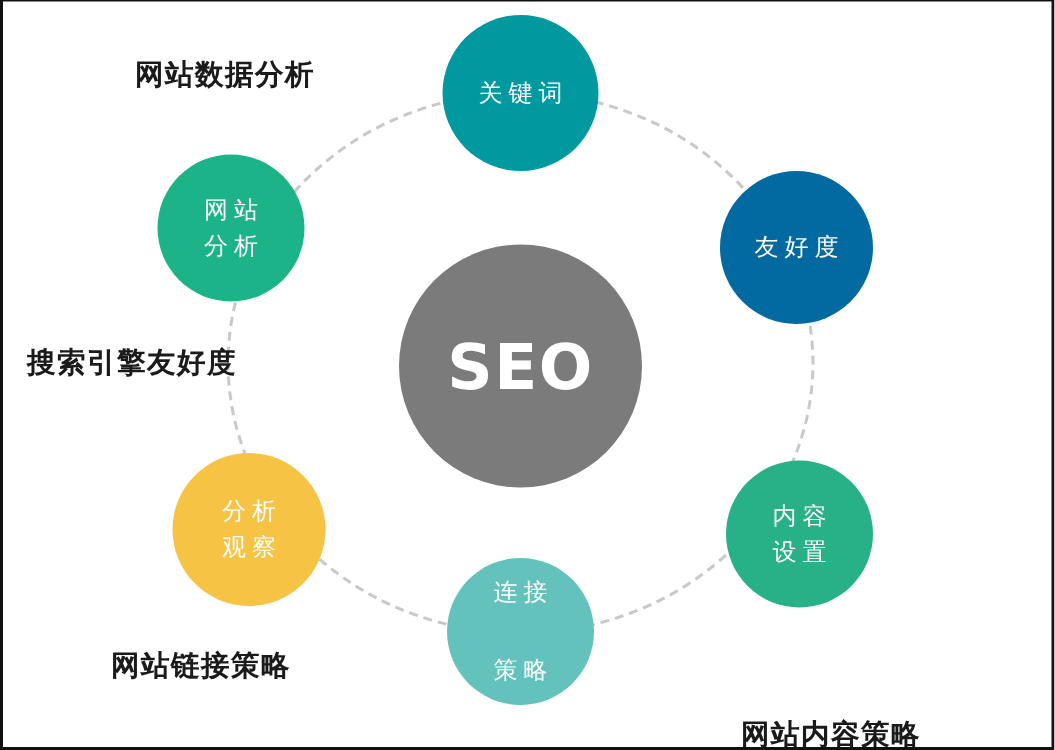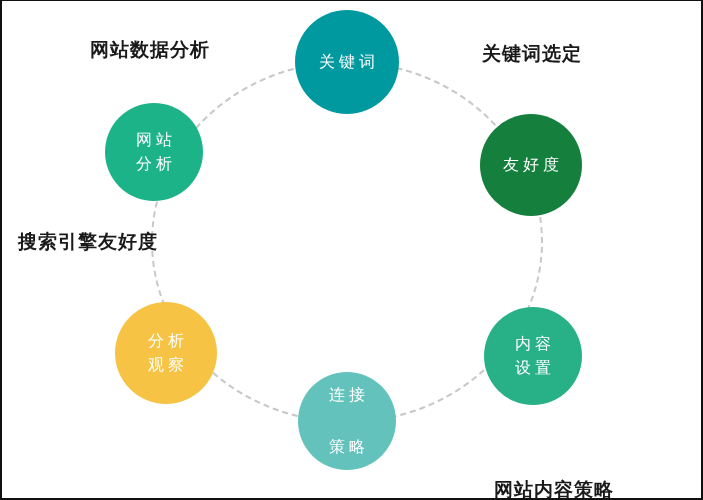--- a/index.html
+++ b/index.html
@@ -68,52 +68,55 @@
   .label-bl { left: 72px;  top: 430px; }
   .label-br { left: 492px; top: 432px; margin-top: 44px; }
 </style>
 </head>
 <body>
 
 <div class="canvas">
 
   <div class="dashed-ring"></div>
 
+  <div class="node center-node" style="background: rgb(123, 123, 123);">
+    <span>SEO</span>
+  </div>
 
   <div class="node node-keywords" style="background: rgb(0, 153, 159);">
     <span>关键词</span>
   </div>
 
   <div class="node node-site-analysis" style="background: rgb(29, 179, 137);">
     <span>网站</span>
     <span>分析</span>
   </div>
 
-  <div class="node node-friendliness" style="background: #15803d;">
+  <div class="node node-friendliness" style="background: #0369a1;">
     <span>友好度</span>
   </div>
 
   <div class="node node-analysis-observe" style="background: rgb(246, 195, 69);">
     <span>分析</span>
     <span>观察</span>
   </div>
 
   <div class="node node-content-setting" style="background: rgb(40, 177, 134);">
     <span>内容</span>
     <span>设置</span>
   </div>
 
   <div class="node node-link-strategy" style="background: rgb(99, 195, 188);">
     <span>连接</span>
     <span>策略</span>
   </div>
 
   <div class="label label-tl">网站数据分析</div>
 
-  <div class="label label-tr">关键词选定</div>
 
   <div class="label label-l">搜索引擎友好度</div>
 
 
+  <div class="label label-bl">网站链接策略</div>
 
   <div class="label label-br">网站内容策略</div>
 
 </div>
 
 </body></html>

